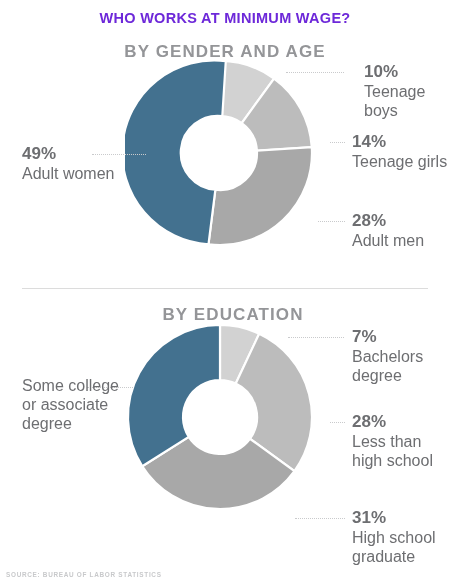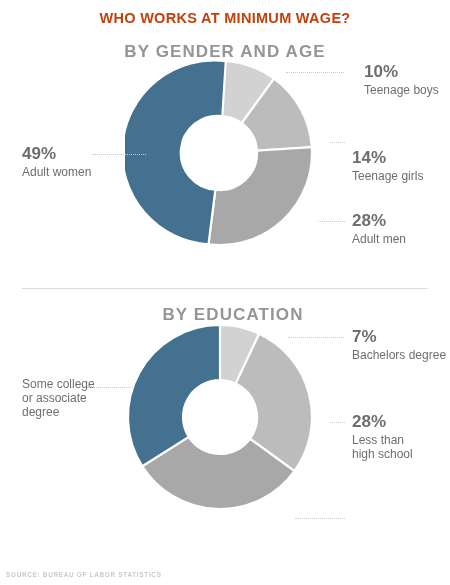--- a/index.html
+++ b/index.html
@@ -19,21 +19,21 @@
   
   .main-title {
     position: absolute;
     left: 0;
     top: 10px;
     width: 450px;
     text-align: center;
     font-size: 14.5px;
     font-weight: bold;
     letter-spacing: 0.3px;
-    color: #c2410c;
+    color: #6d28d9;
   }
 
   .section-title {
     position: absolute;
     width: 450px;
     left: 0;
     text-align: center;
     font-size: 17px;
     font-weight: bold;
     letter-spacing: 1.1px;
@@ -85,21 +85,21 @@
     line-height: 1.18;
   }
   .callout .pct {
     font-size: 17px;
     font-weight: bold;
     color: #6d6e71;
     display: block;
     margin-bottom: 1px;
   }
   .callout .desc {
-    font-size: 12px;
+    font-size: 16px;
     color: #6d6e71;
     display: block;
   }
   .callout.right { left: 352px; text-align: left; }
 
   
   .leader {
     position: absolute;
     height: 0;
     border-top: 1.5px dotted #c9cacc;
@@ -132,21 +132,21 @@
   <div class="leader" style="left:286px; top:14px; width:58px;"></div>
   <div class="leader" style="left:330px; top:84px; width:15px;"></div>
   <div class="leader" style="left:318px; top:163px; width:27px;"></div>
   <div class="leader" style="left:92px; top:96px; width:54px;"></div>
 
   <div class="callout right" style="top:4px;margin-left:12px;">
     <span class="pct">10%</span>
     <span class="desc">Teenage boys</span>
   </div>
 
-  <div class="callout right" style="top:90px;">
+  <div class="callout right" style="top:74px;">
     <span class="pct">14%</span>
     <span class="desc">Teenage girls</span>
   </div>
 
   <div class="callout right" style="top:153px;">
     <span class="pct">28%</span>
     <span class="desc">Adult men</span>
   </div>
 
   <div class="callout" style="left:22px; top:86px;">
@@ -185,20 +185,25 @@
     <span class="pct">7%</span>
     <span class="desc">Bachelors degree</span>
   </div>
 
   <div class="callout right" style="top:90px;">
     <span class="pct">28%</span>
     <span class="desc">Less than</span>
     <span class="desc">high school</span>
   </div>
 
+  <div class="callout right" style="top:186px;">
+    <span class="pct">31%</span>
+    <span class="desc">High school</span>
+    <span class="desc">graduate</span>
+  </div>
 
   <div class="callout" style="left:22px; top:55px;">
     <span class="desc">Some college</span>
     <span class="desc">or associate</span>
     <span class="desc">degree</span>
   </div>
 </div>
 
 <div class="source">SOURCE: BUREAU OF LABOR STATISTICS</div>
 

